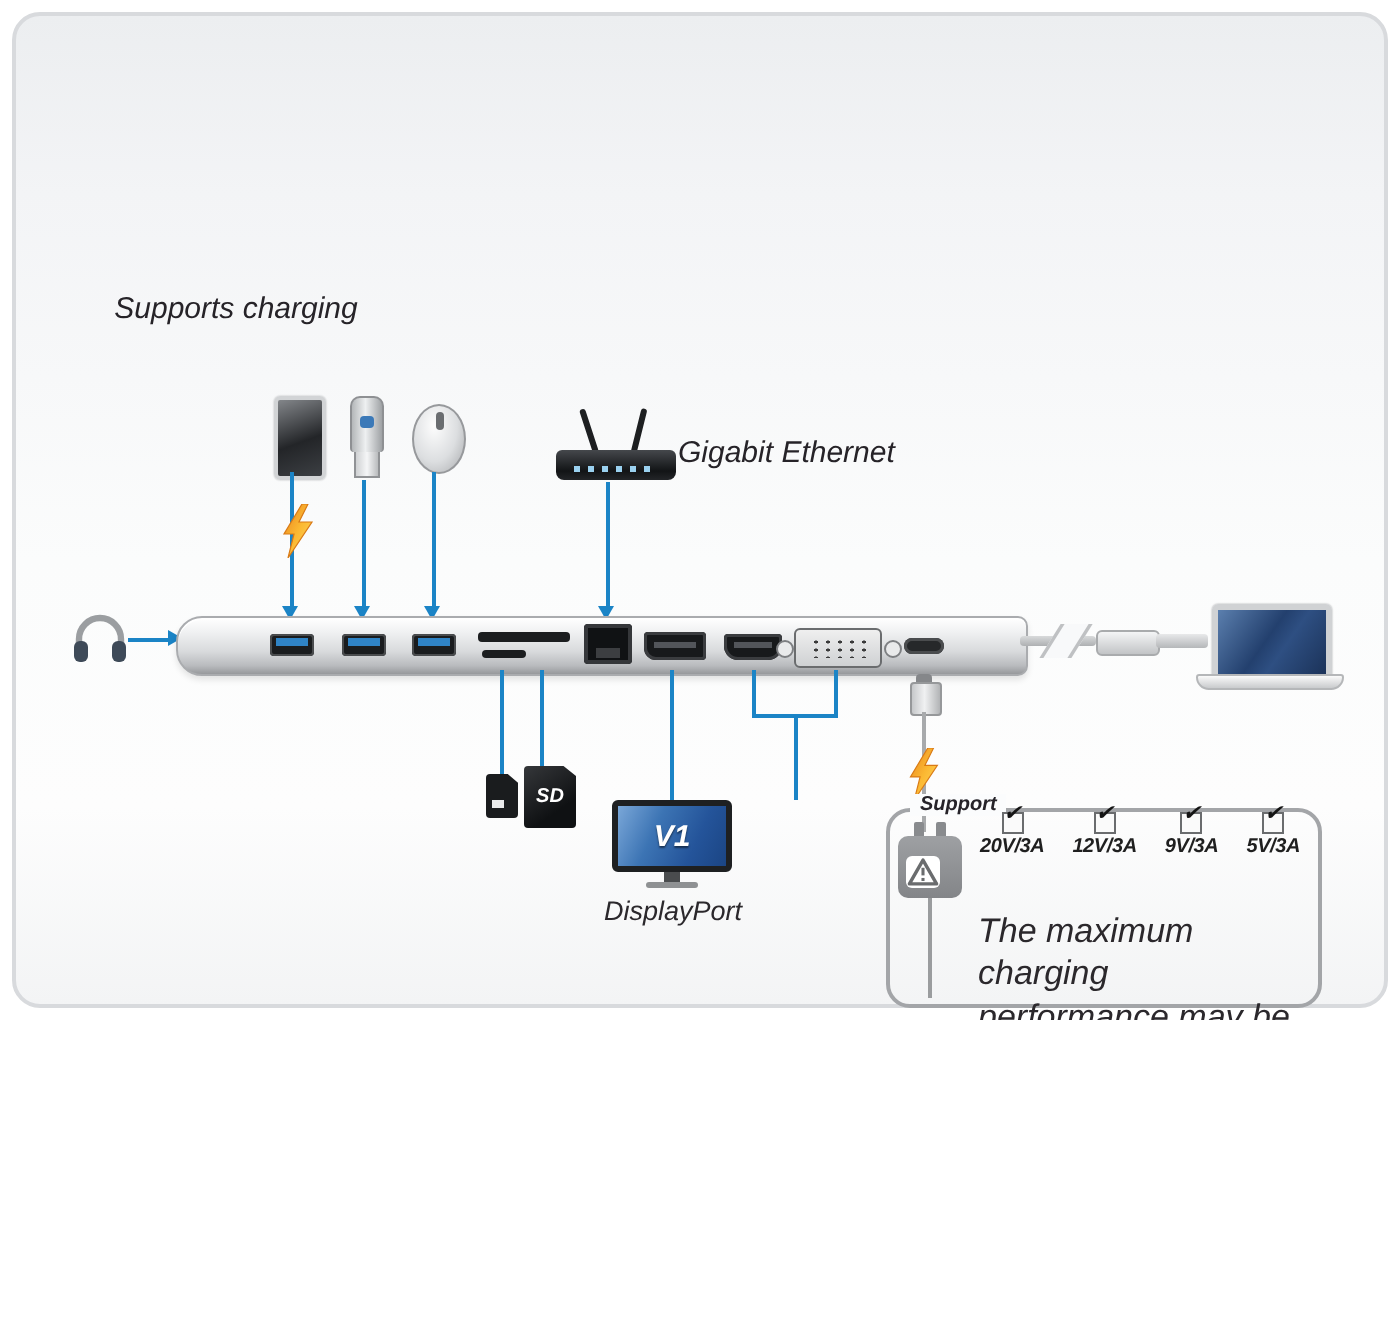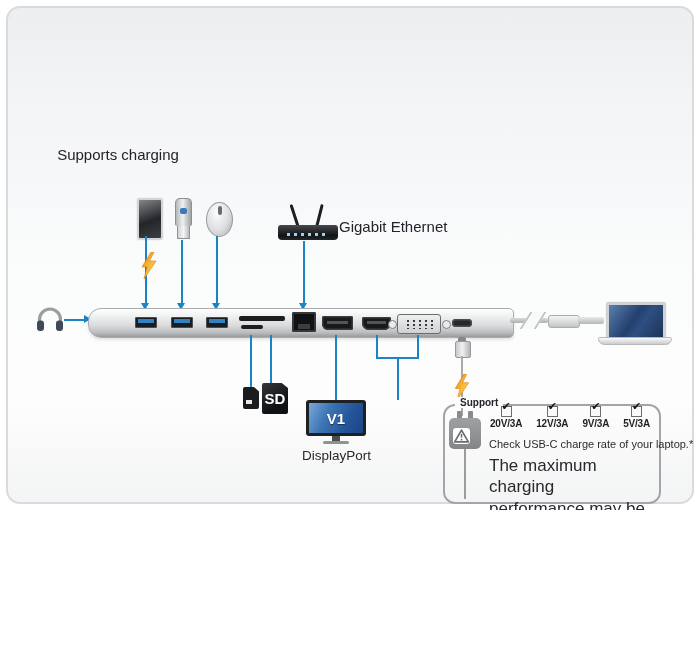--- a/index.html
+++ b/index.html
@@ -1,18 +1,18 @@
 <!DOCTYPE html>
 <html><head>
 <meta charset="utf-8">
 <style>
   html,body { margin:0; padding:0; background:#ffffff; }
   .stage {
     position:relative; width:700px; height:510px; overflow:hidden;
-    font-family:"Liberation Sans", sans-serif; color:#29262a;
+    font-family:"Liberation Sans", sans-serif; color:#29262a;font-style:italic;
   }
   .frame {
     position:absolute; left:6px; top:6px; right:6px; bottom:6px;
     border:2px solid #d8dadd; border-radius:14px;
     background:linear-gradient(180deg,#eceef0 0%,#f3f4f6 18%,#fbfcfc 55%,#fdfdfd 80%,#f3f4f5 100%);
   }
   .abs { position:absolute; }
 
   
   .charging-note { left:48px; top:146px; width:140px; text-align:center; font-size:15px; line-height:18px; color:#262328; }
@@ -94,21 +94,21 @@
   .ucc-body { left:455px; top:341px; width:14px; height:15px; border:1px solid #96989a; border-radius:2px;
               background:linear-gradient(90deg,#c6c8ca,#f0f1f2 45%,#b2b4b6); }
   .ucc-cable { left:461px; top:356px; width:2px; height:60px; background:#a8aaac; }
 
   
   .microsd { left:243px; top:387px; width:16px; height:22px; background:#1a1c1e; border-radius:2px;
              clip-path:polygon(0 0,68% 0,100% 20%,100% 100%,0 100%); }
   .microsd::after { content:""; position:absolute; left:3px; bottom:5px; width:6px; height:4px; background:#e9eaeb; }
   .sdcard { left:262px; top:383px; width:26px; height:31px; border-radius:2px; color:#ffffff;
             background:linear-gradient(145deg,#35373a 0%,#0f1113 70%); clip-path:polygon(0 0,76% 0,100% 16%,100% 100%,0 100%);
-            display:flex; align-items:center; justify-content:center; font-size:15px; font-weight:bold; }
+            display:flex; align-items:center; justify-content:center; font-size:10px; font-weight:bold; }
 
   
   .monitor { position:absolute; text-align:right; }
   .mon-screen { width:54px; height:30px; margin:0 auto; border:3px solid #1e2022; border-radius:3px;
                 background:linear-gradient(115deg,#7aa7d8 0%,#3c74b4 35%,#24549a 70%,#1b4584 100%);
                 display:flex; align-items:center; justify-content:center;
                 color:#ffffff; font-weight:bold; font-size:15px; text-shadow:0 1px 1px rgba(0,0,0,0.5); }
   .mon-screen.short { height:24px; }
   .mon-stand { width:8px; height:5px; margin:0 auto; background:#4a4c4e; }
   .mon-base { width:26px; height:3px; margin:0 auto; background:#8f9193; border-radius:2px; }
@@ -285,16 +285,15 @@
         </div>
       <div class="rate-lbl">9V/3A</div>
     </div>
     <div class="rate">
       <div class="chk">
           <span class="chk-mark">✔</span>
         </div>
       <div class="rate-lbl">5V/3A</div>
     </div>
   </div>
-  <div class="abs check-note">Check USB-C charge rate of your laptop.*</div>
   <div class="abs warning-text">The maximum charging performance may be insufficient based on the laptop power adapter spec.</div>
 
 </div>
 
 </body></html>

